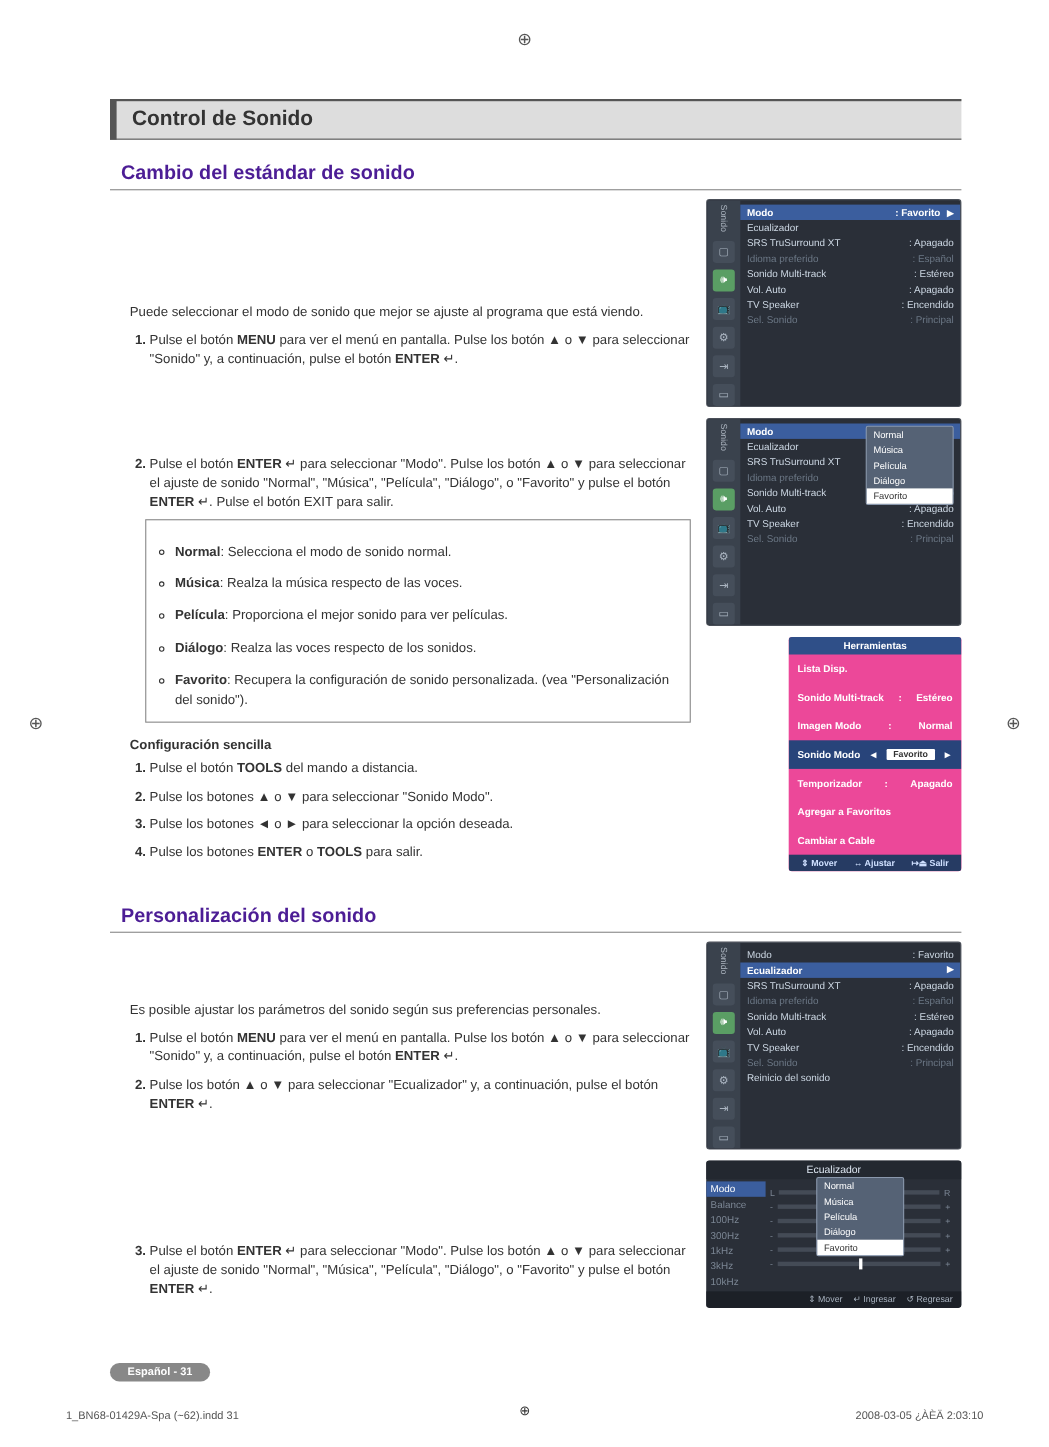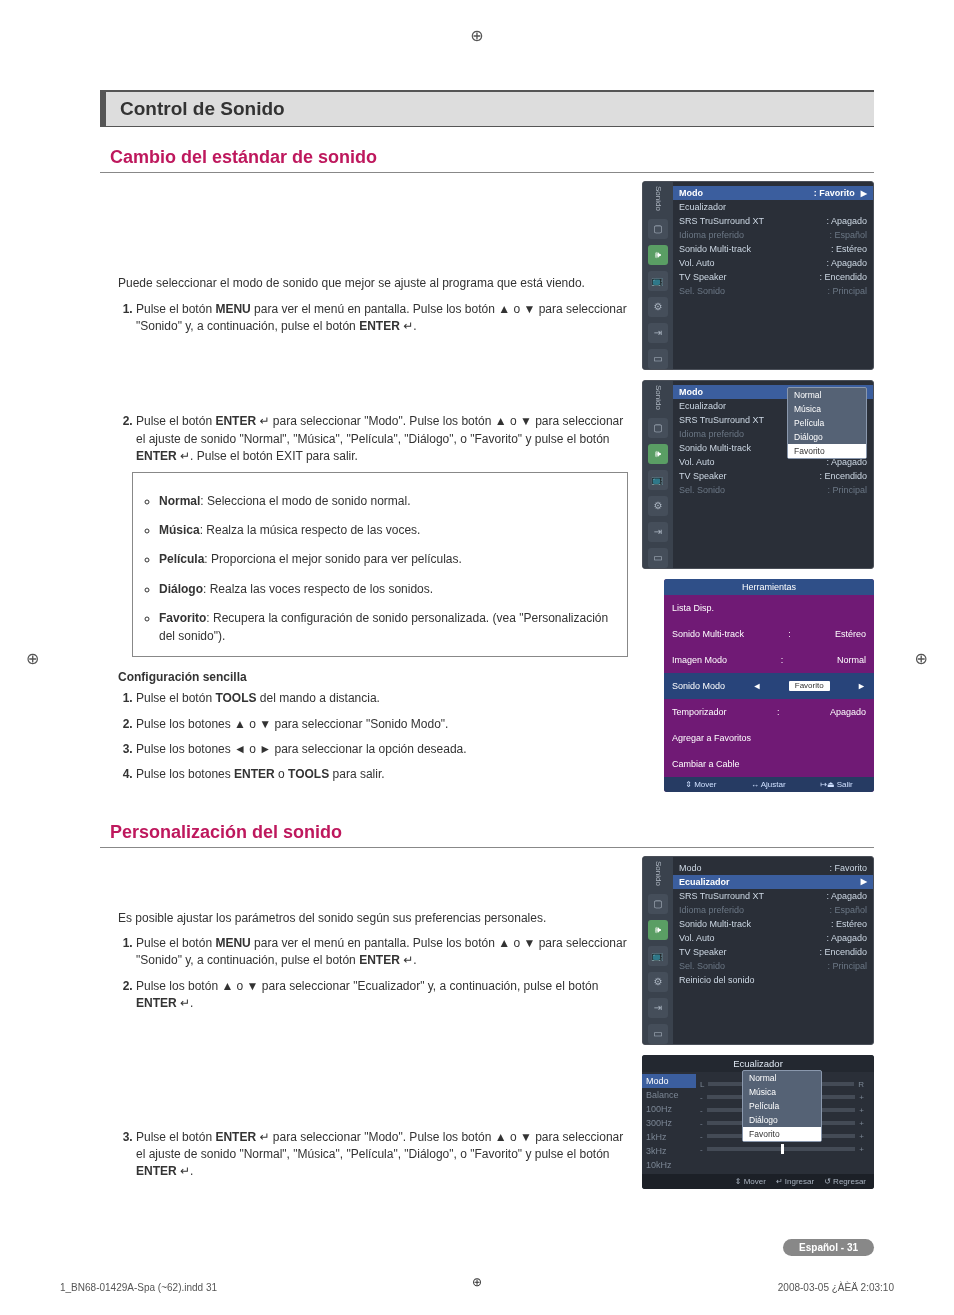--- a/index.html
+++ b/index.html
@@ -38,21 +38,21 @@
     margin-bottom: 20px;
     border-left: 6px solid #555;
   }
   .sub-section {
     margin-bottom: 30px;
     position: relative;
   }
   .sub-section-title {
     font-size: 18px;
     font-weight: bold;
-    color: #be185d;
+    color: #4c1d95;
     border-bottom: 1px solid #888;
     padding-bottom: 4px;
     margin-bottom: 8px;
     display: flex;
     gap: 6px;
     align-items: flex-start;
   }
   .sub-section-title .bar {
     width: 4px;
     background: #666;
@@ -176,27 +176,28 @@
     padding:2px 6px;
     font-size:8.5px;
   }
   .popup .opt.selected {
     background:#fff;
     color:#333;
   }
 
   
   .tools-panel {
-    background:#701a75;
+    background:#ec4899;
     border-radius:3px;
     color:#fff;
-    width:210px;
+    width:157px;
     margin-left:auto;
     font-size:9px;
     overflow:hidden;
+    font-weight:bold;
   }
   .tools-panel .title {
     background:#2f4f88;
     text-align:center;
     padding:3px;
     color:#fff;
     font-size:9px;
   }
   .tools-panel .trow {
     display:flex;
@@ -325,21 +326,21 @@
     color:#555;
   }
   .page-bottom-center {
     position:absolute;
     bottom:26px;
     left:50%;
     transform:translateX(-50%);
   }
   .glyph { font-family: "Arial Unicode MS", Arial, sans-serif; }
 
-  .lang-wrap { text-align:right; margin-top:8px; }
+  .lang-wrap { text-align:left; margin-top:8px; }
 
   .spacer { height: 120px; }
 </style>
 </head>
 <body>
 
 <div class="page">
 
   <div class="crop-mark crop-center-top"><span class="glyph">⊕</span></div>
   <div class="crop-mark crop-left"><span class="glyph">⊕</span></div>

